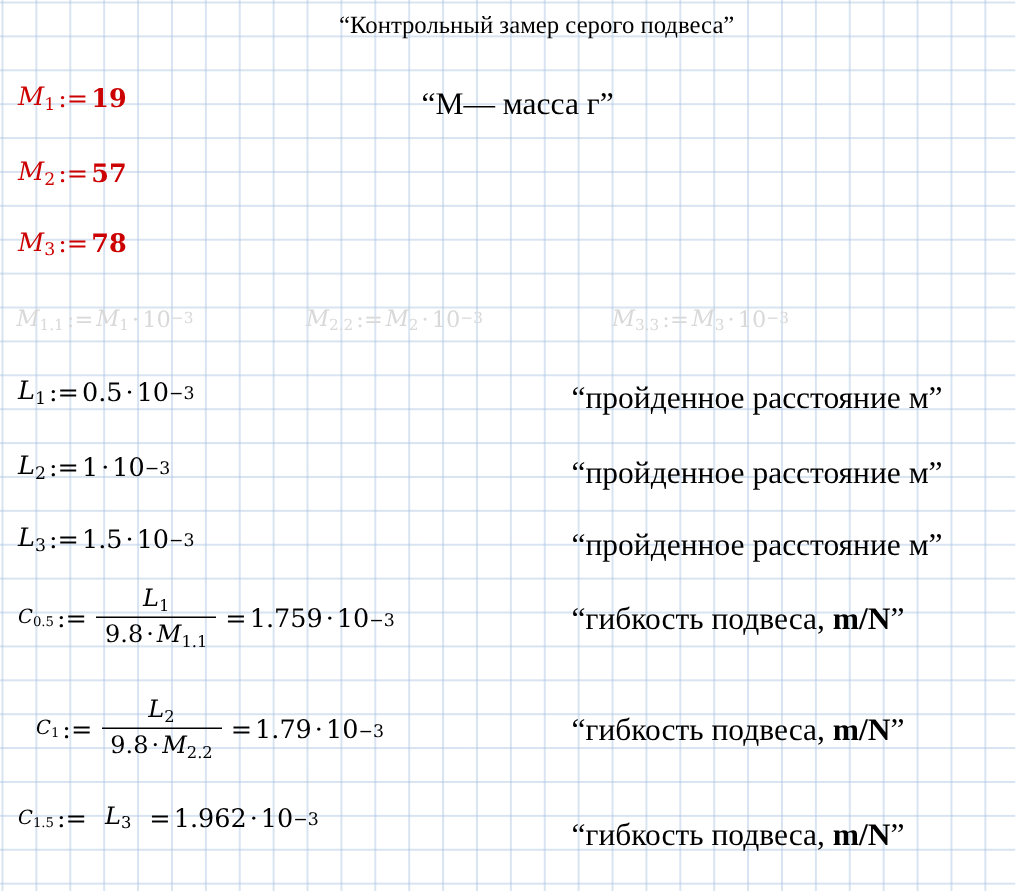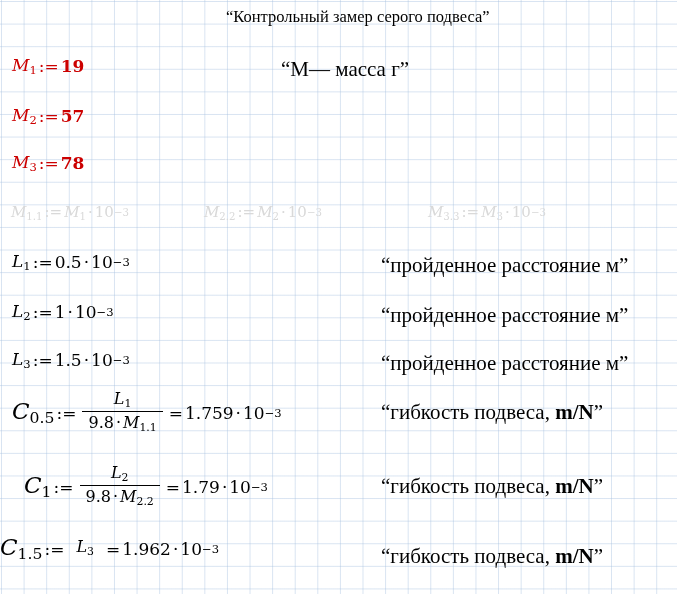--- a/index.html
+++ b/index.html
@@ -89,21 +89,21 @@
   .frac .den {
     display: block;
     border-top: 1.2px solid #000;
     padding: 1px 6px 0 6px;
     font-size: 16px;
   }
   .eqrow {
     display: inline-flex;
     align-items: center;
   }
-  .lhs { font-size: 23px; }
+  .lhs { font-size: 13px; }
   .dot { padding: 0 2px; }
 </style>
 </head>
 <body>
 
 <div id="sheet"></div>
 
 <div class="item title" style="left:184px; top:7px;">“Контрольный замер серого подвеса”</div>
 
 <div class="item math red" style="left:12px; top:55px;">
@@ -147,21 +147,21 @@
   <span class="eqrow">
     <i class="v"><span>M</span><sub>2.2</sub></i>
     <span class="assign">:=</span>
     <i class="v"><span>M</span><sub>2</sub></i>
     <span class="dot">·</span>
     <span>10</span>
       <sup>−3</sup>
   </span>
 </div>
 
-<div class="item math faded" style="left:408px; top:203px; font-size:15px;padding-left:20px;">
+<div class="item math faded" style="left:408px; top:203px; font-size:15px;">
   <span class="eqrow">
     <i class="v"><span>M</span><sub>3.3</sub></i>
     <span class="assign">:=</span>
     <i class="v"><span>M</span><sub>3</sub></i>
     <span class="dot">·</span>
     <span>10</span>
       <sup>−3</sup>
   </span>
 </div>
 
@@ -232,21 +232,21 @@
     <span>1.79</span>
     <span class="dot">·</span>
     <span>10</span>
       <sup>−3</sup>
   </span>
 </div>
 <div class="item note" style="left:381px; top:474px;">
   <span>“гибкость подвеса, </span><b>m/N</b><span>”</span>
 </div>
 
-<div class="item math" style="left:0; top:534px;">
+<div class="item math" style="left:12px; top:534px;">
   <span class="eqrow">
     <i class="v lhs"><span>C</span><sub>1.5</sub></i>
     <span class="assign">:=</span>
     <span class="frac">
       <span class="num"><i class="v"><span>L</span><sub>3</sub></i></span>
     </span>
     <span class="assign">=</span>
     <span>1.962</span>
     <span class="dot">·</span>
     <span>10</span>

